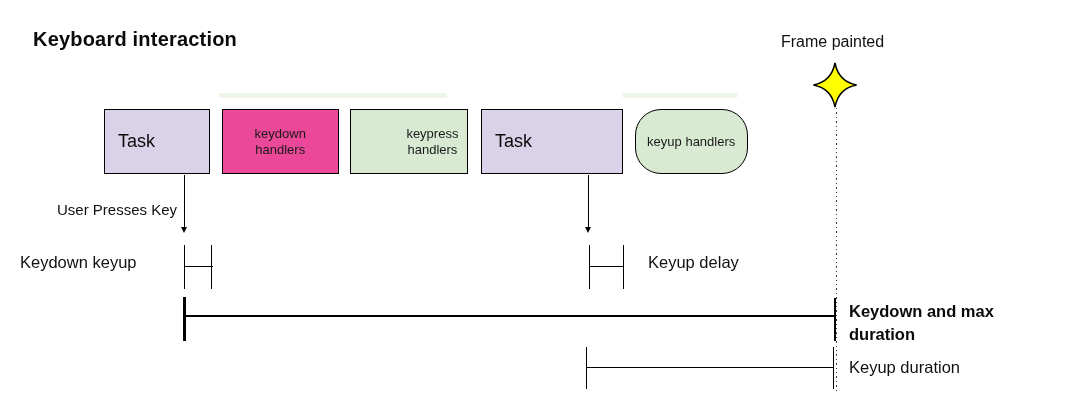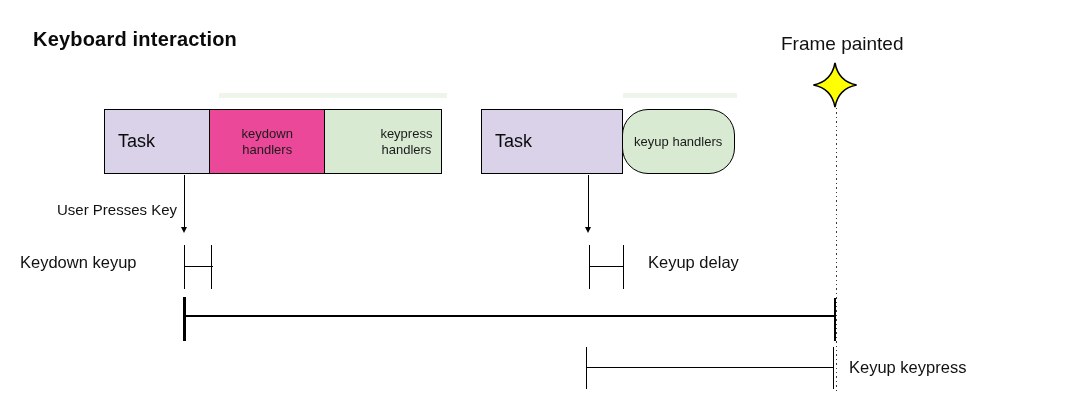--- a/index.html
+++ b/index.html
@@ -15,32 +15,32 @@
   }
   .abs { position: absolute; }
 
   .title {
     left: 33px; top: 28px;
     font-size: 20px; font-weight: bold; color: #0a0a0a;
     letter-spacing: 0.2px;
   }
   .frame-painted-label {
     left: 781px; top: 33px;
-    font-size: 19px; color: #111;
+    font-size: 16px; color: #111;
   }
   .star-svg { left: 811px; top: 61px; }
   .dotted-line {
     left: 836px; top: 108px;
     width: 1.4px; height: 285px;
     background-image: repeating-linear-gradient(to bottom, #3a3a3a 0 1.4px, transparent 1.4px 4.4px);
   }
 
   .pre-strip { height: 5px; top: 93px; background: rgba(217,234,211,0.45); }
 
-  .task-group { display: flex; top: 109px; height: 65px; }
+  .task-group { display: flex; top: 109px; height: 65px; gap: 13px; }
   .seg {
     border: 1.3px solid #000;
     height: 65px;
     display: flex; align-items: center;
   }
   .seg + .seg { margin-left: -1.3px; }
   .seg-task { justify-content: flex-start; padding-left: 13px; font-size: 18px; color: #0a0a0a; }
   .seg-handler { justify-content: center; text-align: center; font-size: 13px; line-height: 16px; color: #1a1a1a; }
   .seg-handler .wrap { display: inline-block; max-width: 70px; }
 
@@ -109,19 +109,20 @@
   <div class="abs mid-label" style="left:20px; top:253px;">Keydown keyup</div>
 
   <div class="abs vline" style="left:588.5px; top:245px; height:44px;"></div>
   <div class="abs vline" style="left:622.5px; top:245px; height:44px;"></div>
   <div class="abs hline" style="left:588.5px; top:266px; width:35.5px;"></div>
   <div class="abs mid-label" style="left:648px; top:253px;">Keyup delay</div>
 
   <div class="abs thick" style="left:183px; top:297px; width:2.7px; height:44px;"></div>
   <div class="abs thick" style="left:184px; top:314.5px; width:651px; height:2.8px;"></div>
   <div class="abs thick" style="left:833.5px; top:298px; width:2.8px; height:43px;"></div>
+  <div class="abs bold-label" style="left:849px; top:300px; width:175px;">Keydown and max duration</div>
 
   <div class="abs vline" style="left:586px; top:347px; height:42px;"></div>
   <div class="abs hline" style="left:586px; top:366.5px; width:247px;"></div>
   <div class="abs vline" style="left:833px; top:347px; height:42px;"></div>
-  <div class="abs mid-label" style="left:849px; top:358px;">Keyup keypress</div>
+  <div class="abs mid-label" style="left:849px; top:358px;">Keyup duration</div>
 
 </div>
 
 </body></html>

